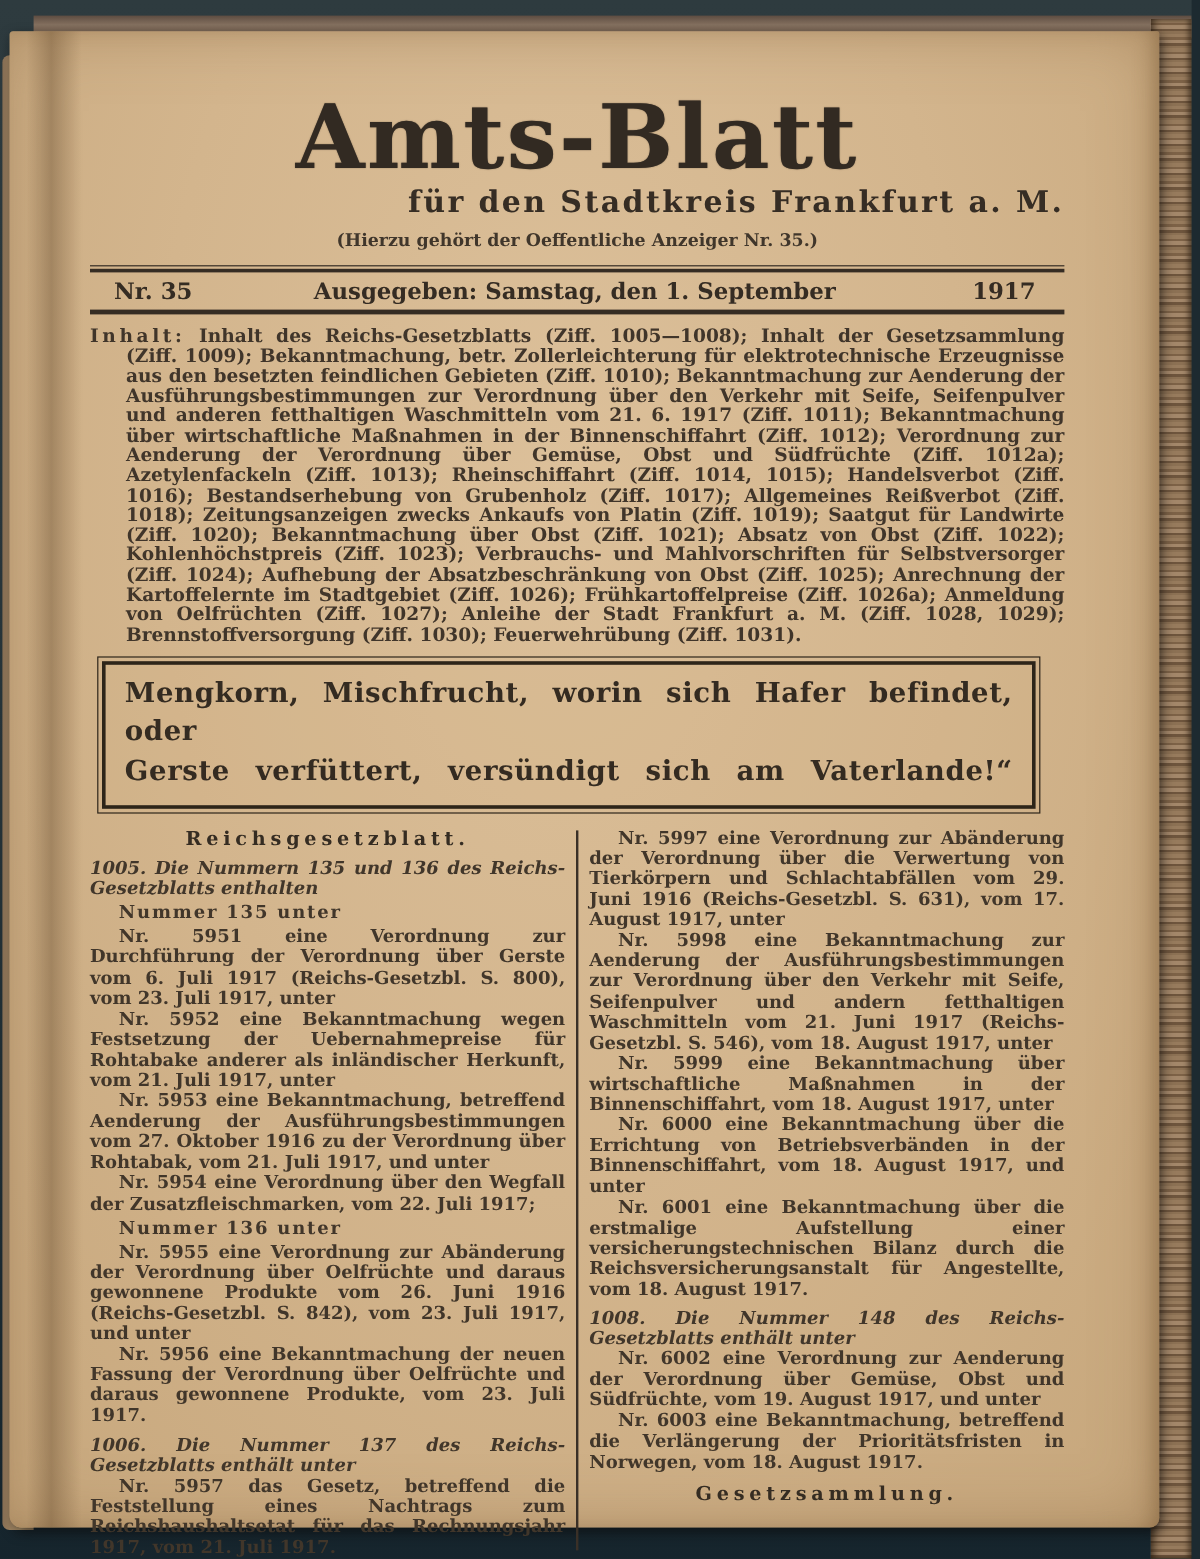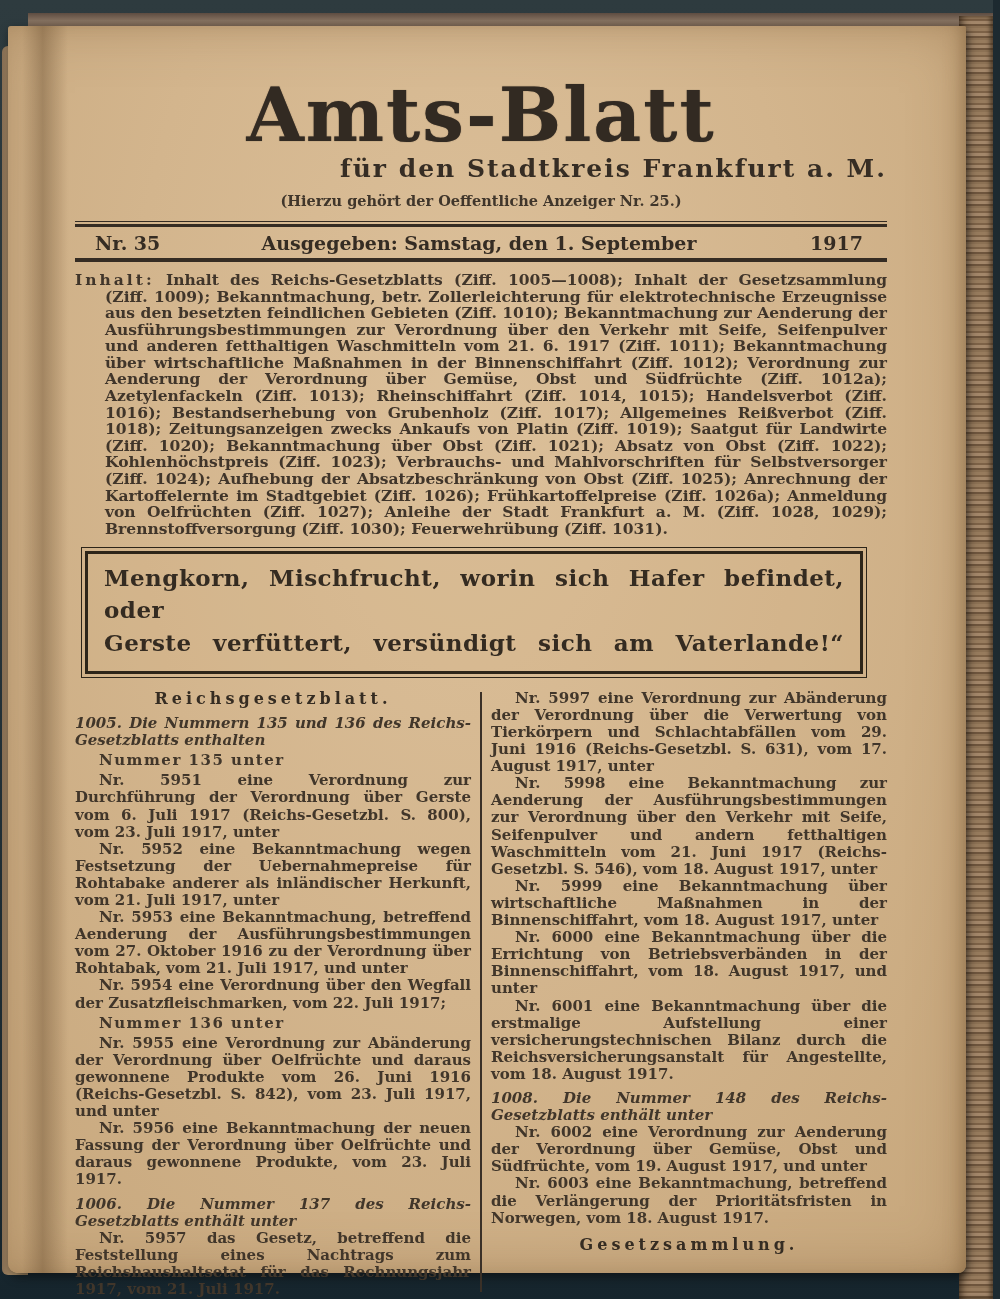--- a/index.html
+++ b/index.html
@@ -63,21 +63,21 @@
   <div class="top-edges"></div>
   <div class="fore-edge"></div>
   <div class="under-page"></div>
 
   <div class="paper">
     <div class="gutter"></div>
     <div class="content">
 
       <h1 class="title">Amts-Blatt</h1>
       <div class="subtitle">für den Stadtkreis Frankfurt a. M.</div>
-      <div class="note">(Hierzu gehört der Oeffentliche Anzeiger Nr. 25.)</div>
+      <div class="note">(Hierzu gehört der Oeffentliche Anzeiger Nr. 35.)</div>
 
       <div class="rule-double">
         <div class="thin"></div>
         <div class="thick"></div>
       </div>
 
       <div class="dateline">
         <span class="iss">Nr. 35</span>
         <span class="pub">Ausgegeben: Samstag, den 1. September</span>
         <span class="yr">1917</span>

